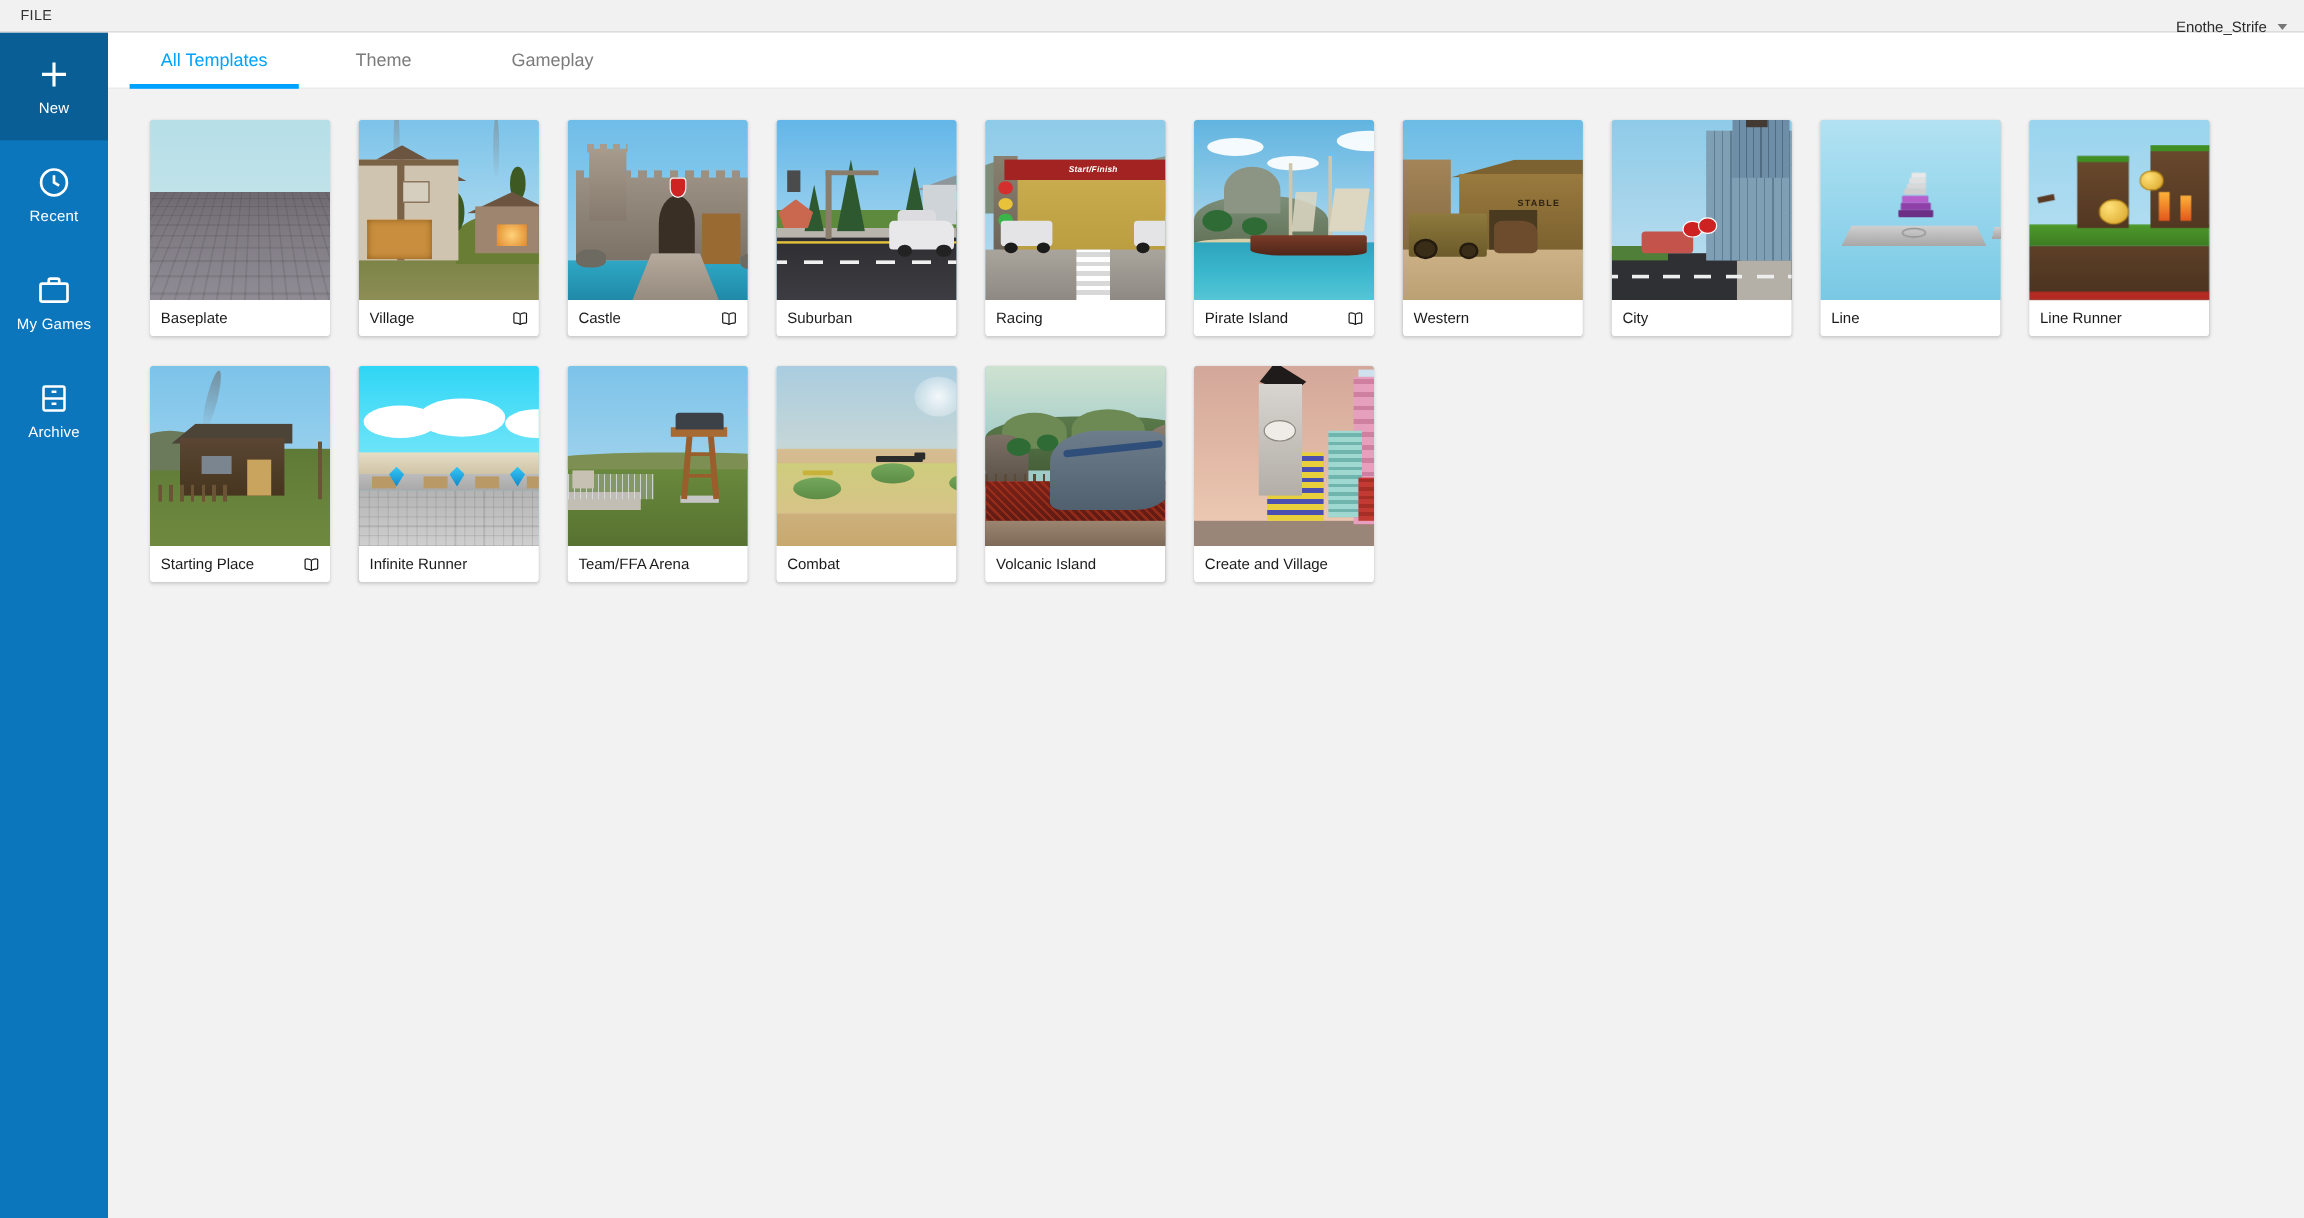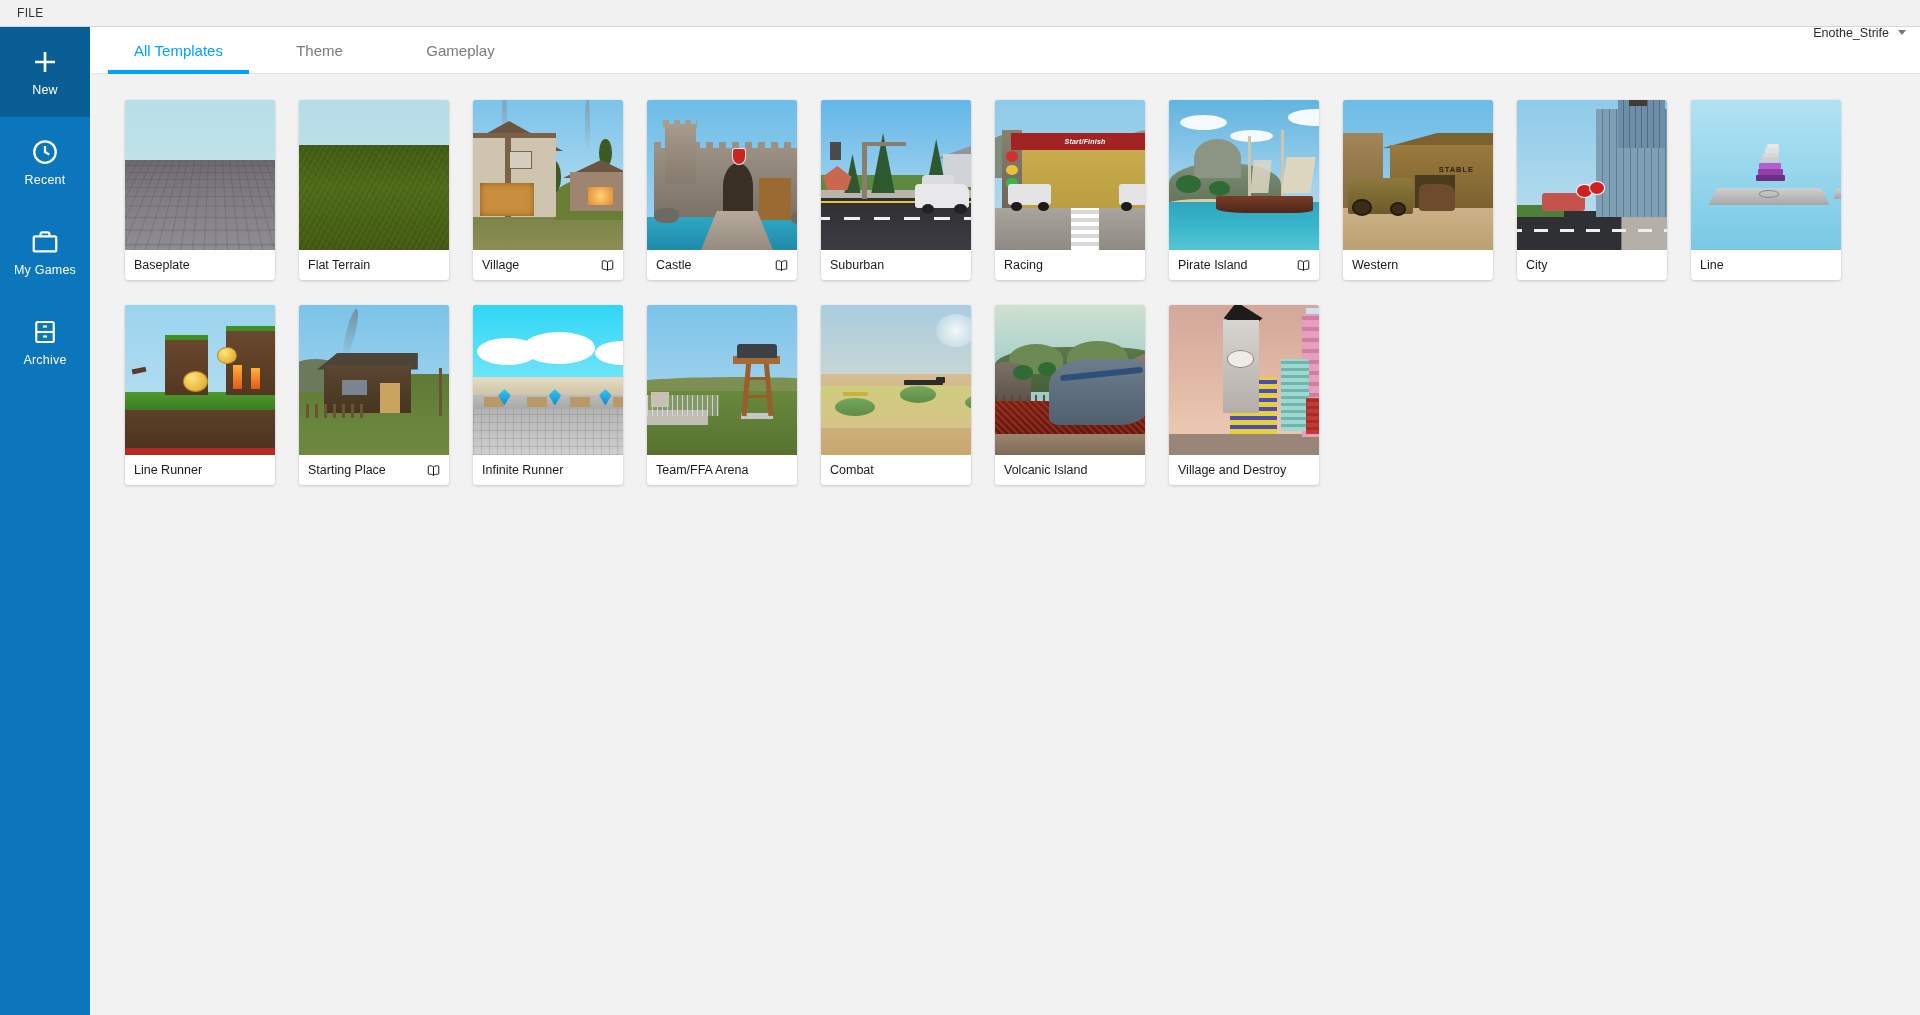--- a/index.html
+++ b/index.html
@@ -18,21 +18,21 @@
     display: flex; align-items: center;
     position: relative;
   }
   .menu-file {
     font-size: 12px; color: #333;
     padding: 0 14px 0 17px;
     letter-spacing: .3px;
     line-height: 27px; height: 100%;
   }
   .account {
-    position: absolute; right: 14px; top: 18px;
+    position: absolute; right: 14px; top: 8px;
     height: 29px; display: flex; align-items: center; gap: 9px;
   }
   .account-name { font-size: 12.5px; color: #2b2b2b; }
   .caret-down {
     width: 0; height: 0;
     border-left: 4.5px solid transparent;
     border-right: 4.5px solid transparent;
     border-top: 5px solid #767676;
   }
 
@@ -396,29 +396,20 @@
           <div class="card">
             <div class="thumb t-baseplate">
               <div class="sky"></div>
               <div class="lay ground" style=""></div>
             </div>
             <div class="card-foot">
               <span class="card-title">Baseplate</span>
             </div>
           </div>
           <div class="card">
-            <div class="thumb t-flat">
-              <div class="sky"></div>
-              <div class="lay ground" style=""></div>
-            </div>
-            <div class="card-foot">
-              <span class="card-title">Flat Terrain</span>
-            </div>
-          </div>
-          <div class="card">
             <div class="thumb t-village">
               <div class="sky"></div>
               <div class="lay g1" style=""></div>
               <div class="lay hill" style=""></div>
               <div class="lay smoke" style="left:16%;top:-6%;"></div>
               <div class="lay smoke" style="left:62%;top:-2%;"></div>
               <div class="lay tree" style="left:40%;top:40%;"></div>
               <div class="lay tree" style="left:70%;top:26%;height:18%;width:7%;"></div>
               <div class="lay hutroof" style=""></div>
               <div class="lay hut" style=""></div>
@@ -742,20 +733,20 @@
               <div class="lay b-white" style=""></div>
               <div class="lay b-pink" style=""></div>
               <div class="lay b-teal" style=""></div>
               <div class="lay b-red" style=""></div>
               <div class="lay b-yellow" style=""></div>
               <div class="lay clockroof" style=""></div>
               <div class="lay clock" style=""></div>
               <div class="lay clockface" style=""></div>
             </div>
             <div class="card-foot">
-              <span class="card-title">Village and Destroy</span>
+              <span class="card-title">Create and Village</span>
             </div>
           </div>
         </div>
     </div>
 
   </div>
 </div>
 
 </body></html>

